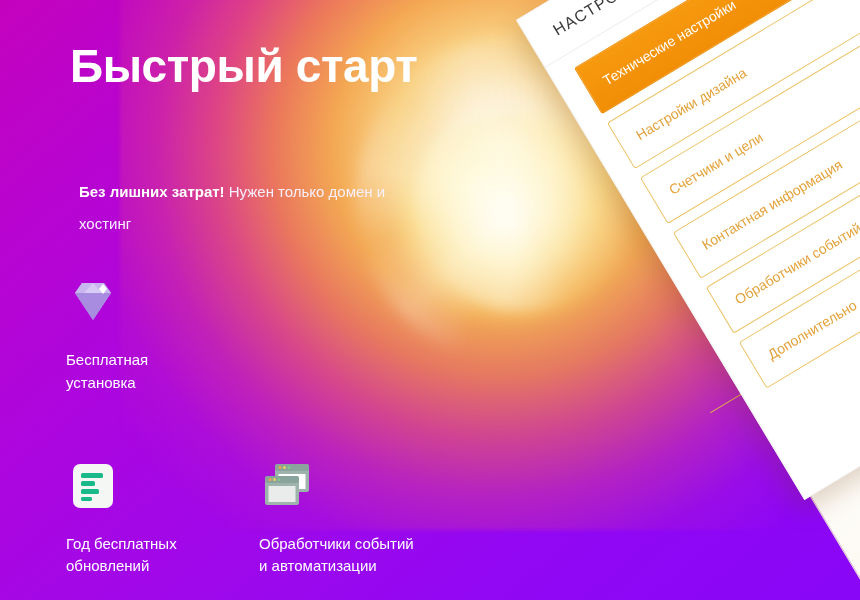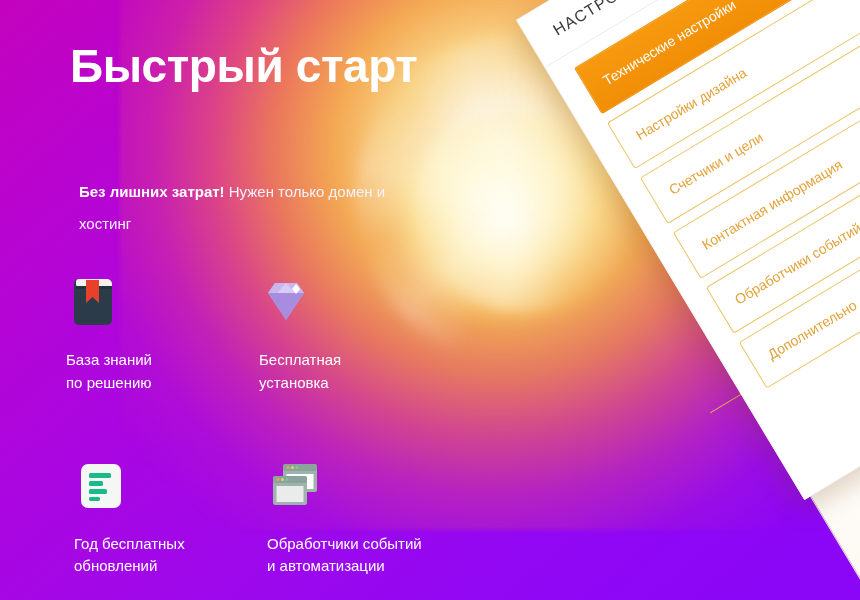--- a/index.html
+++ b/index.html
@@ -192,21 +192,21 @@
     font-size:15px;line-height:2.1;
     color:#f7f0ff;font-weight:400;margin-left:9px;
   }
   .subline b{font-weight:700;color:#ffffff;}
 
   .features{
     position:absolute;left:62px;top:275px;
     width:620px;
   }
   .frow{display:flex;}
-  .frow + .frow{margin-top:64px;margin-left:8px;}
+  .frow + .frow{margin-top:64px;}
   .fcell{width:193px;}
   .ficon{
     width:54px;height:54px;
     position:relative;
     margin-bottom:20px;
   }
   .flabel{
     font-size:15px;line-height:1.52;color:#ffffff;
     white-space:pre-line;
   }
@@ -270,32 +270,20 @@
 
     <div class="headline">Быстрый
 старт</div>
 
     <div class="subline"><b>Без лишних затрат!</b><span> Нужен только домен и хостинг</span></div>
 
     <div class="features">
 
       <div class="frow">
 
-        <div class="fcell">
-          <div class="ficon">
-            <svg viewBox="0 0 54 54" width="54" height="54">
-              <rect x="8" y="4" width="38" height="46" rx="5" fill="#2b3b4a"></rect>
-              <path d="M13 4h28a5 5 0 015 5v3H13a3 3 0 01-3-3V7a3 3 0 013-3z" fill="#f2f2f2"></path>
-              <rect x="10" y="11" width="36" height="3" fill="#243340"></rect>
-              <path d="M20 5h13v23l-6.5-6L20 28z" fill="#e8412b"></path>
-            </svg>
-          </div>
-          <div class="flabel">База знаний
-по решению</div>
-        </div>
 
         <div class="fcell">
           <div class="ficon">
             <svg viewBox="0 0 54 54" width="54" height="54">
               <path d="M9 18l7-10h22l7 10-18 27z" fill="#b9a2e8"></path>
               <path d="M9 18h36l-18 27z" fill="#a88ce0"></path>
               <path d="M16 8l-7 10h36l-7-10z" fill="#c8b6ef"></path>
               <path d="M27 8l-9 10h18z" fill="#d8cbf5"></path>
               <path d="M33 14l4 5 4-5-4-5z" fill="#ffffff"></path>
             </svg>

